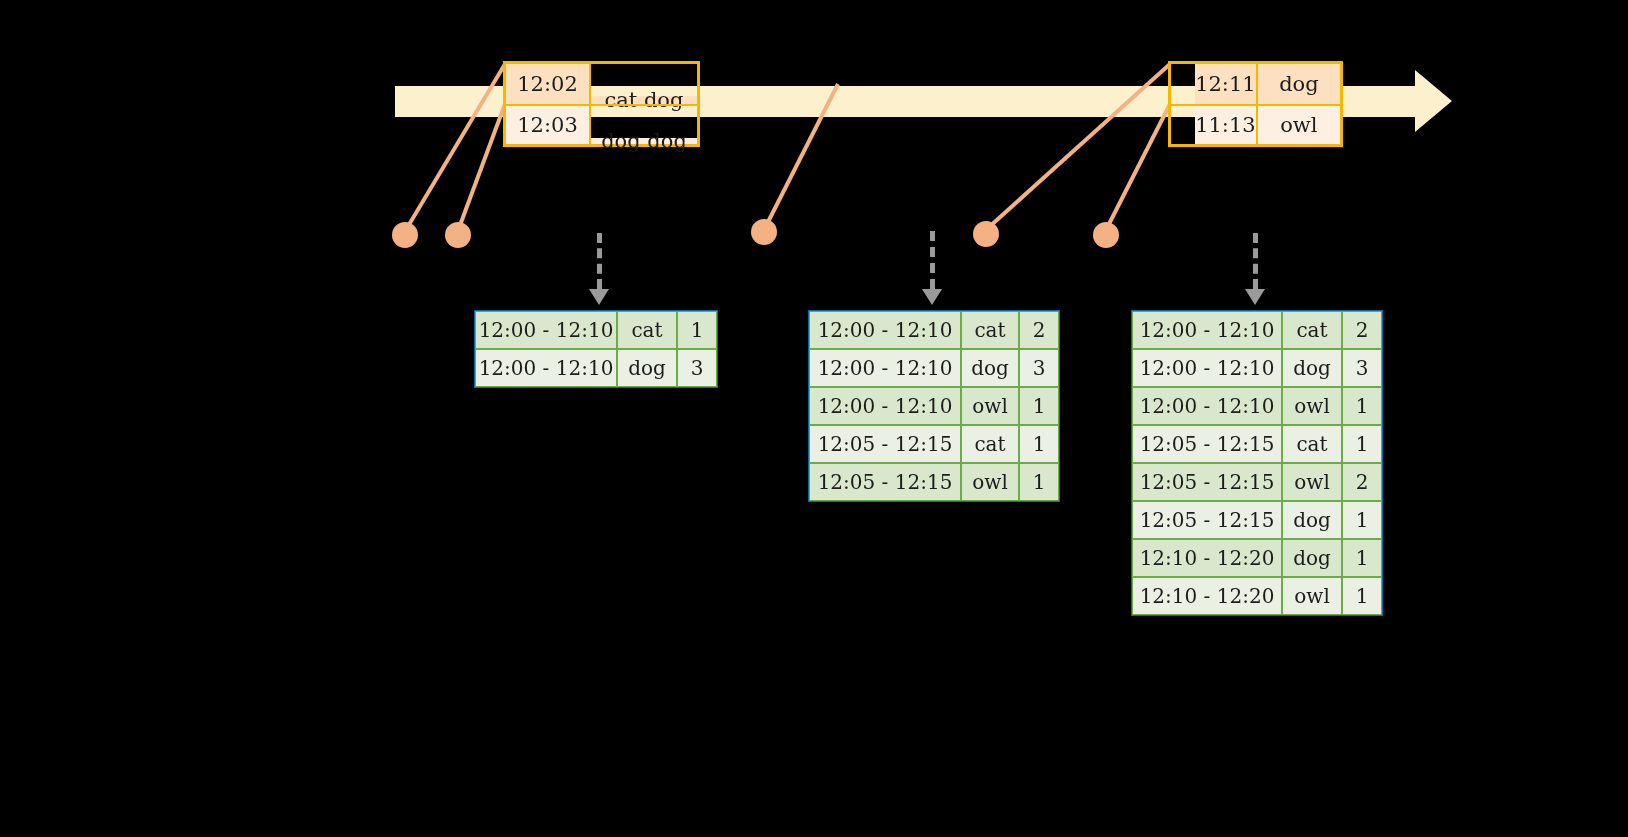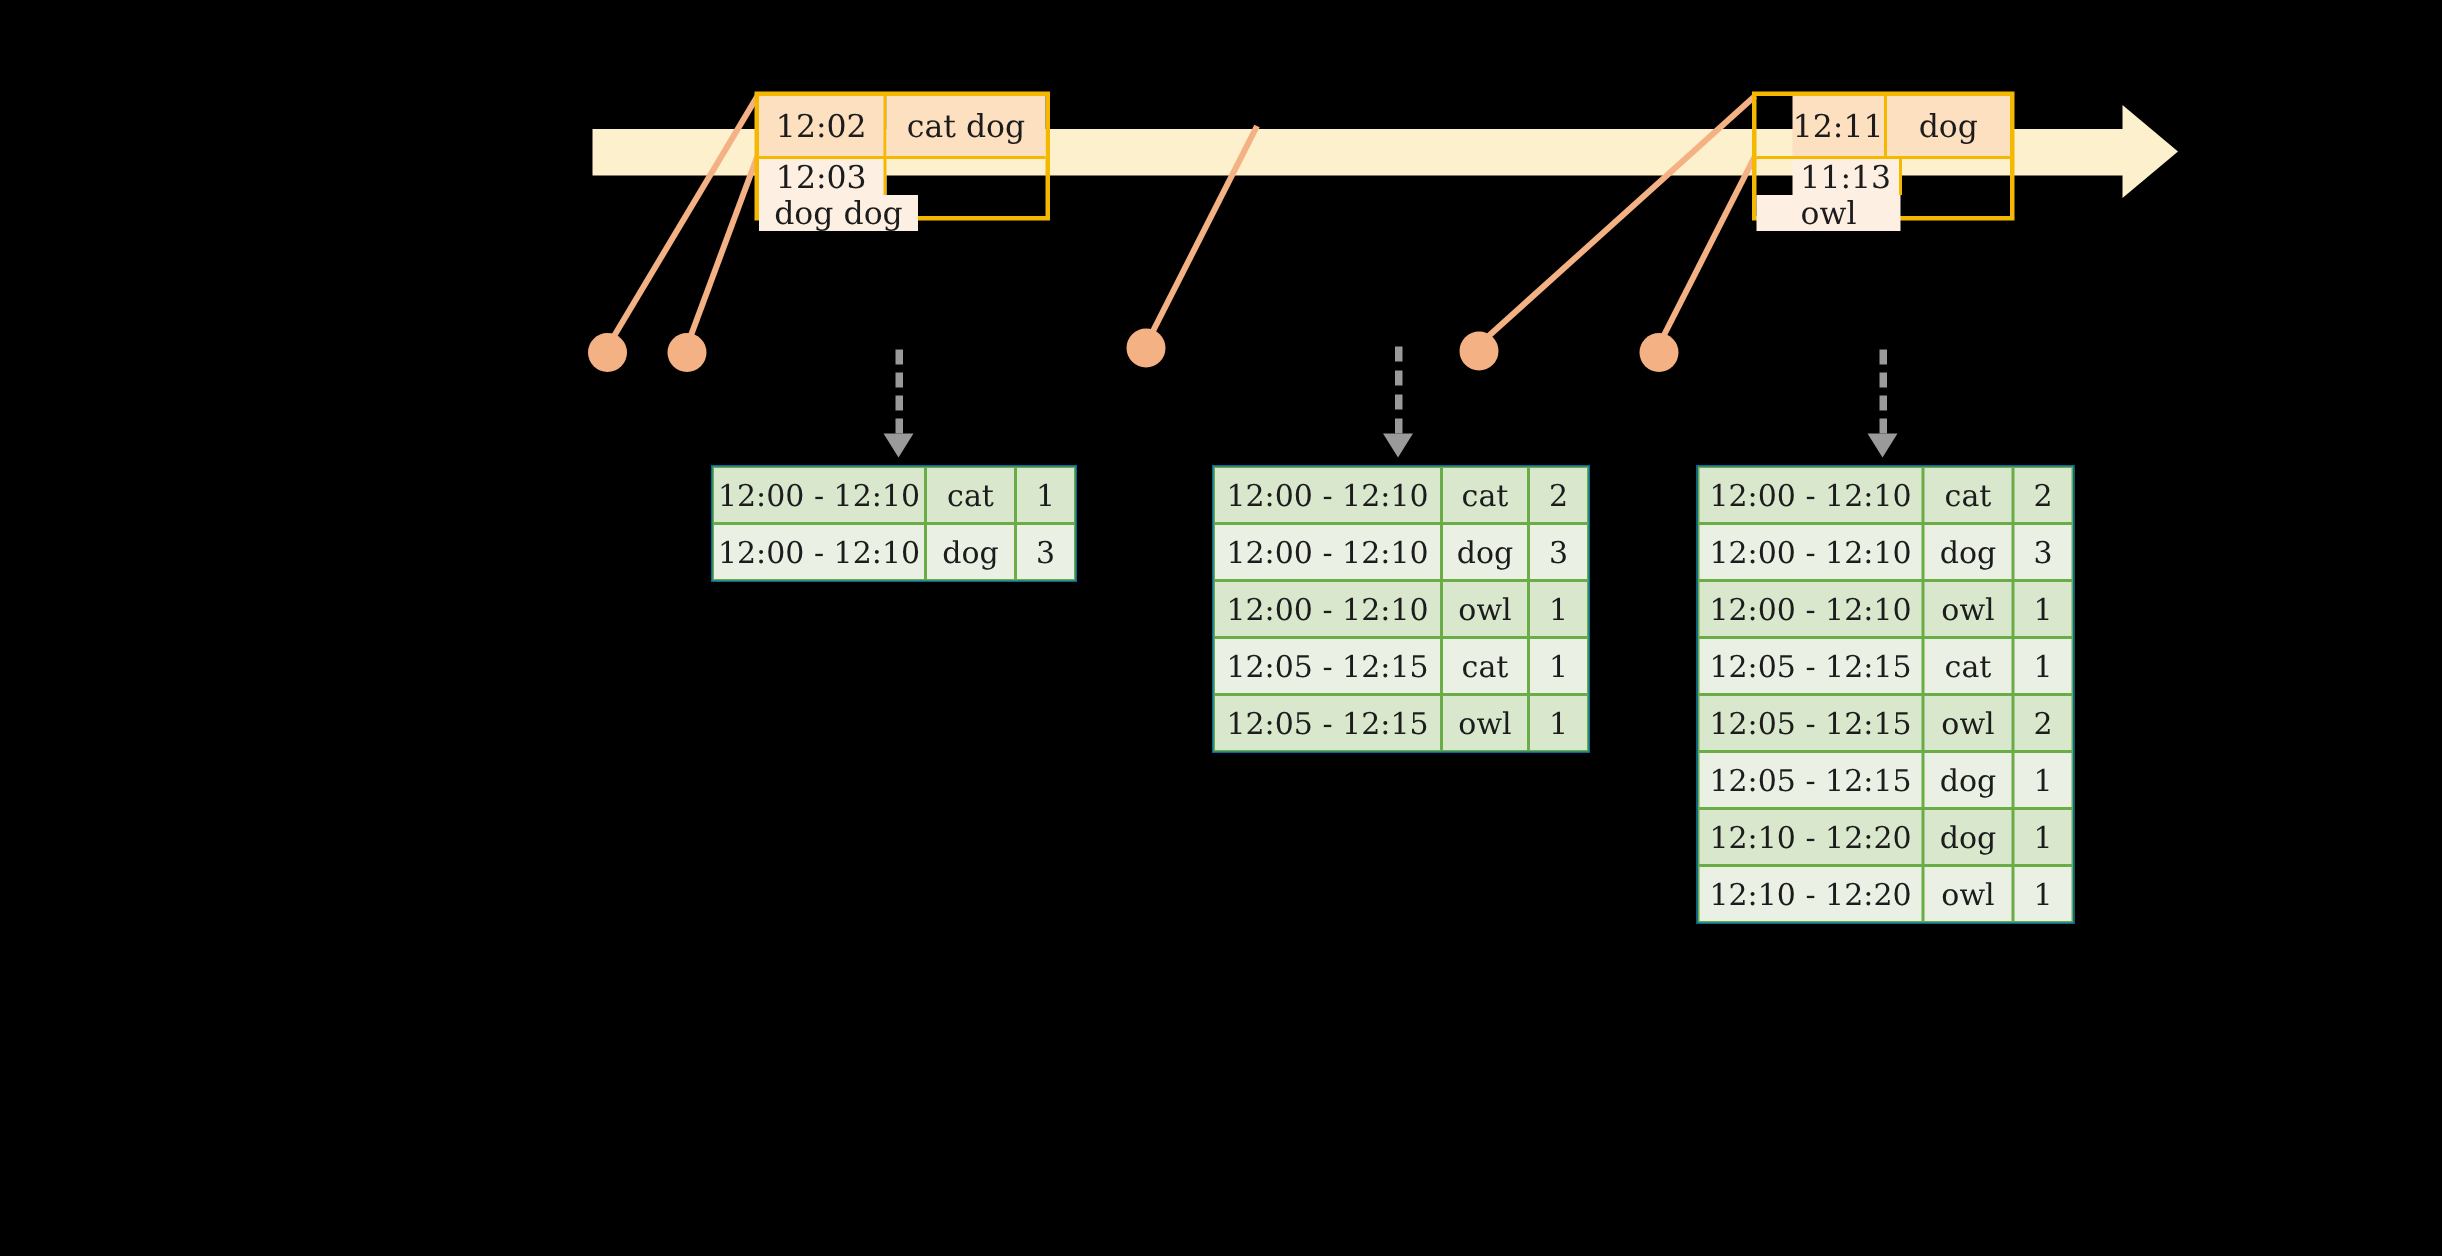--- a/index.html
+++ b/index.html
@@ -49,21 +49,20 @@
     display: flex;
     flex-direction: column;
   }
   .evt-row {
     display: flex;
     height: 40px;
     box-sizing: border-box;
   }
   .evt-row + .evt-row {
     border-top: 2px solid #f5b800;
-    flex-direction: column;
   }
   .evt-row.shade .evt-time,
   .evt-row.shade .evt-words { background: #fde0c0; }
   .evt-row.plain .evt-time,
   .evt-row.plain .evt-words { background: #fdf0e2; }
   .evt-time {
     display: flex;
     align-items: center;
     justify-content: center;
     font-size: 21px;
@@ -75,21 +74,21 @@
     display: flex;
     align-items: center;
     justify-content: center;
     font-size: 21px;
     color: #1c1c1c;
     box-sizing: border-box;
   }
 
   #evt-1 { left: 503px; top: 61px; width: 197px; }
   #evt-1 .evt-time  { width: 85px; }
-  #evt-1 .evt-words { width: 106px; }
+  #evt-1 .evt-words { width: 106px; margin-top: 32px; }
 
   #evt-2 { left: 836px; top: 80px; width: 197px; }
   #evt-2 .evt-time  { width: 85px; }
   #evt-2 .evt-words { width: 106px; }
 
   #evt-3 { left: 1168px; top: 61px; width: 175px; }
   #evt-3 .evt-time  { width: 73px; margin-left: 24px; }
   #evt-3 .evt-words { width: 96px; }
 
   

